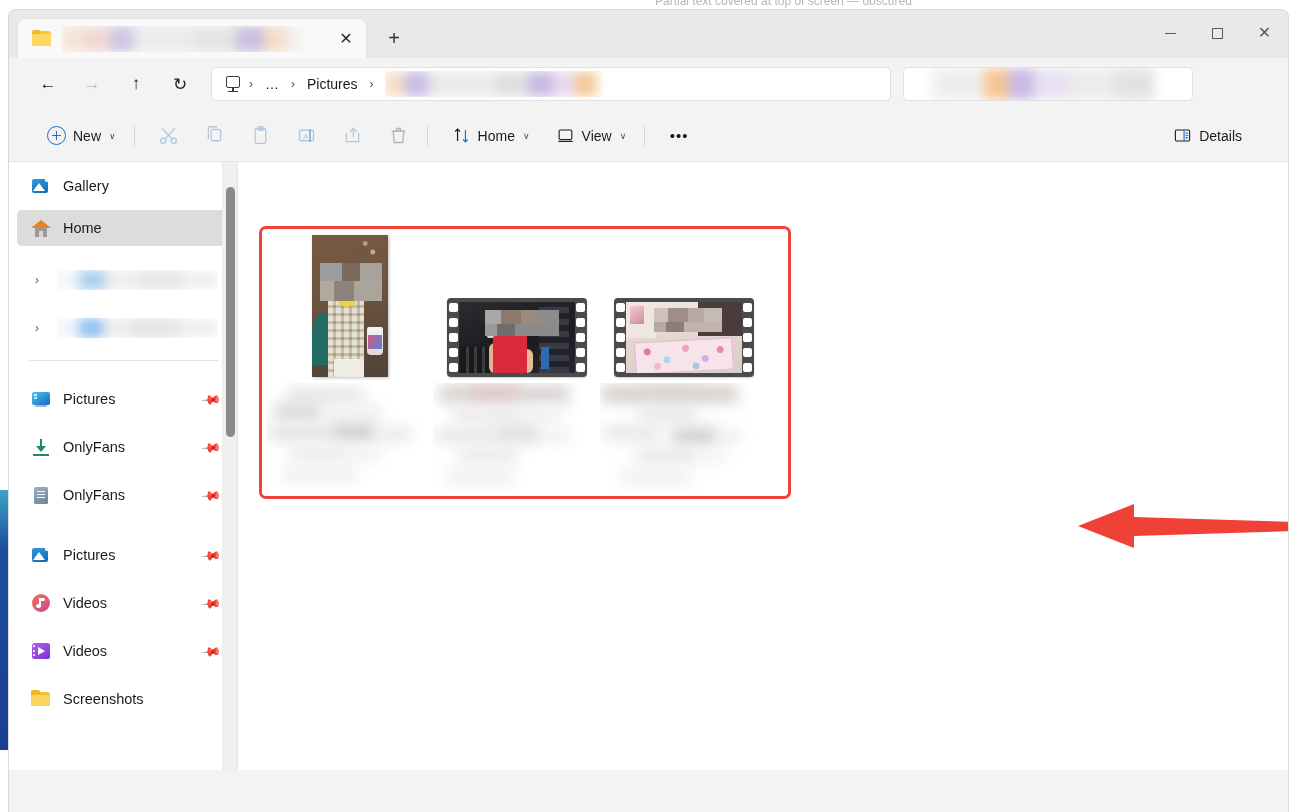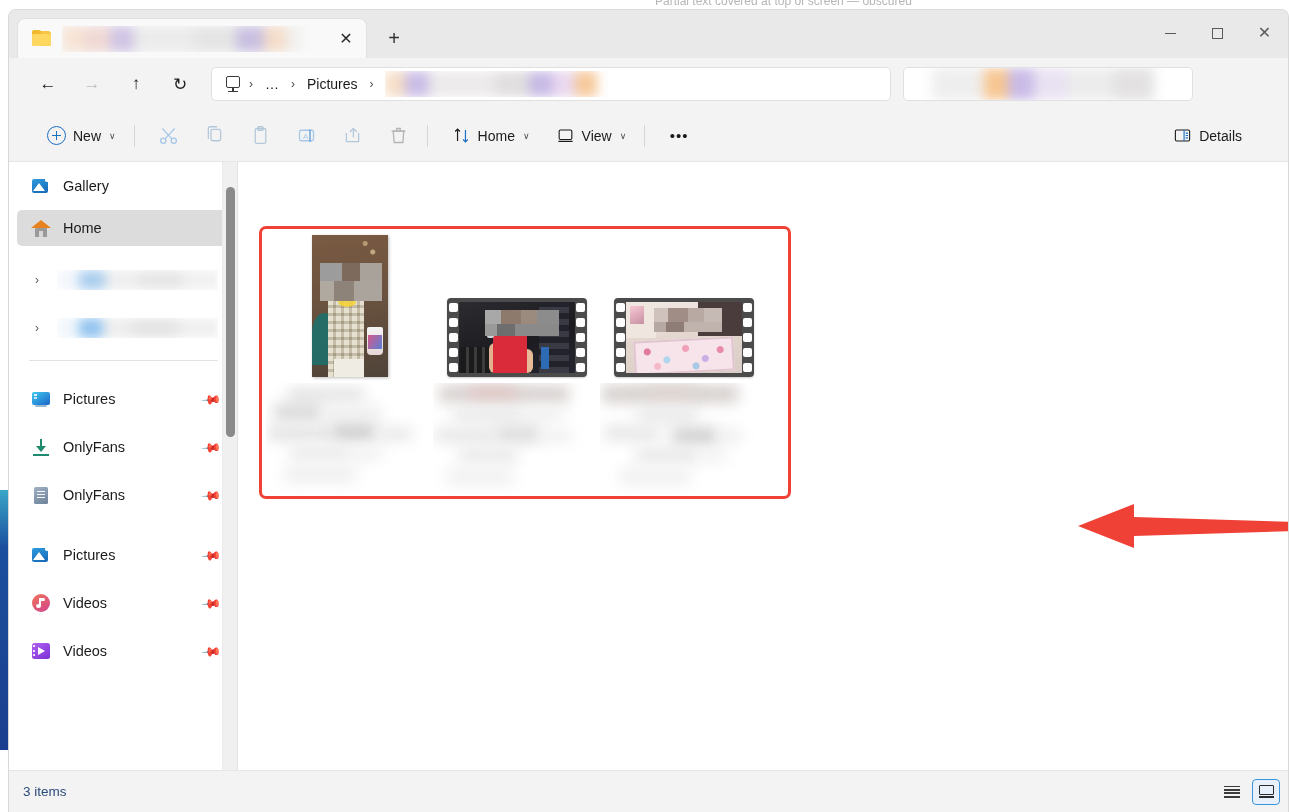--- a/index.html
+++ b/index.html
@@ -690,20 +690,28 @@
           <span class="box"></span>
           <span class="sp" style="top:4px"></span>
             <span class="sp" style="top:8.5px"></span>
             <span class="sp" style="top:13px"></span>
           <span class="tri"></span>
         </span>
         <span class="nav-label">Videos</span>
         <span class="pin">📌</span>
       </div>
 
+      <div class="nav-row" style="margin-top:12px">
+        <span class="nav-ico ico-folder">
+          <span class="back"></span>
+            <span class="tabp"></span>
+            <span class="front"></span>
+        </span>
+        <span class="nav-label">Screenshots</span>
+      </div>
 
       <div id="sb-scroll-track">
         <div id="sb-scroll-thumb"></div>
       </div>
       <div id="sb-edge"></div>
     </div>
 
     <div id="content">
 
       <div id="selection-box"></div>
@@ -825,33 +833,14 @@
         </div>
 
       </div>
 
       <svg id="red-arrow" viewBox="0 0 220 52">
         <path d="M2 26 L58 4 L58 17 L218 22 L218 31 L58 36 L58 48 Z" fill="#ef4136"></path>
       </svg>
     </div>
   </div>
 
-  <div id="statusbar">
-    <span id="item-count">3 items</span>
-    <div id="view-toggles">
-      <div class="vt">
-        <span class="vt-lines">
-            <i></i>
-            <i></i>
-            <i></i>
-            <i></i>
-          </span>
-      </div>
-      <div class="vt active">
-        <span class="vt-grid-outer">
-            <span class="b"></span>
-            <span class="u"></span>
-          </span>
-      </div>
-    </div>
-  </div>
 
 </div>
 
 </body></html>

